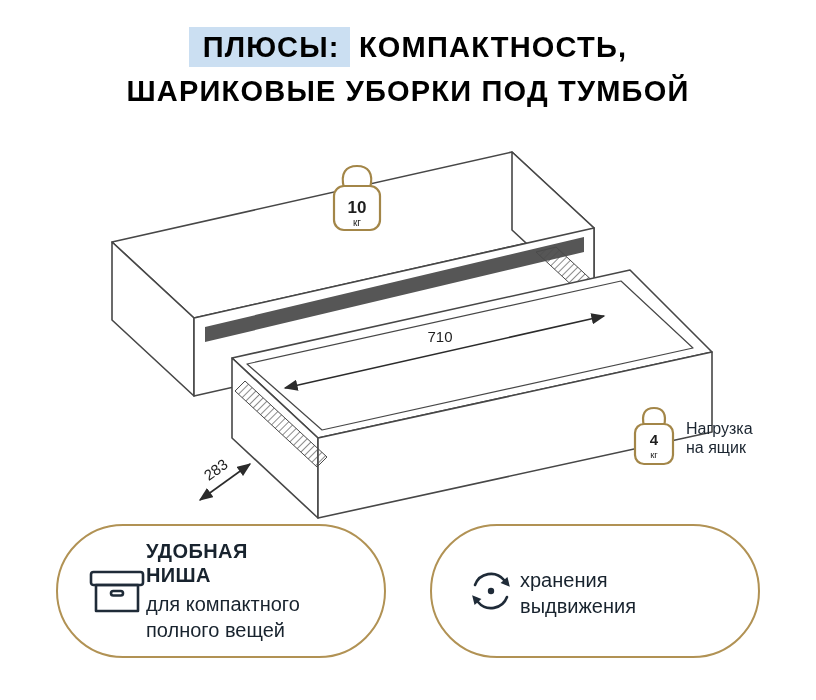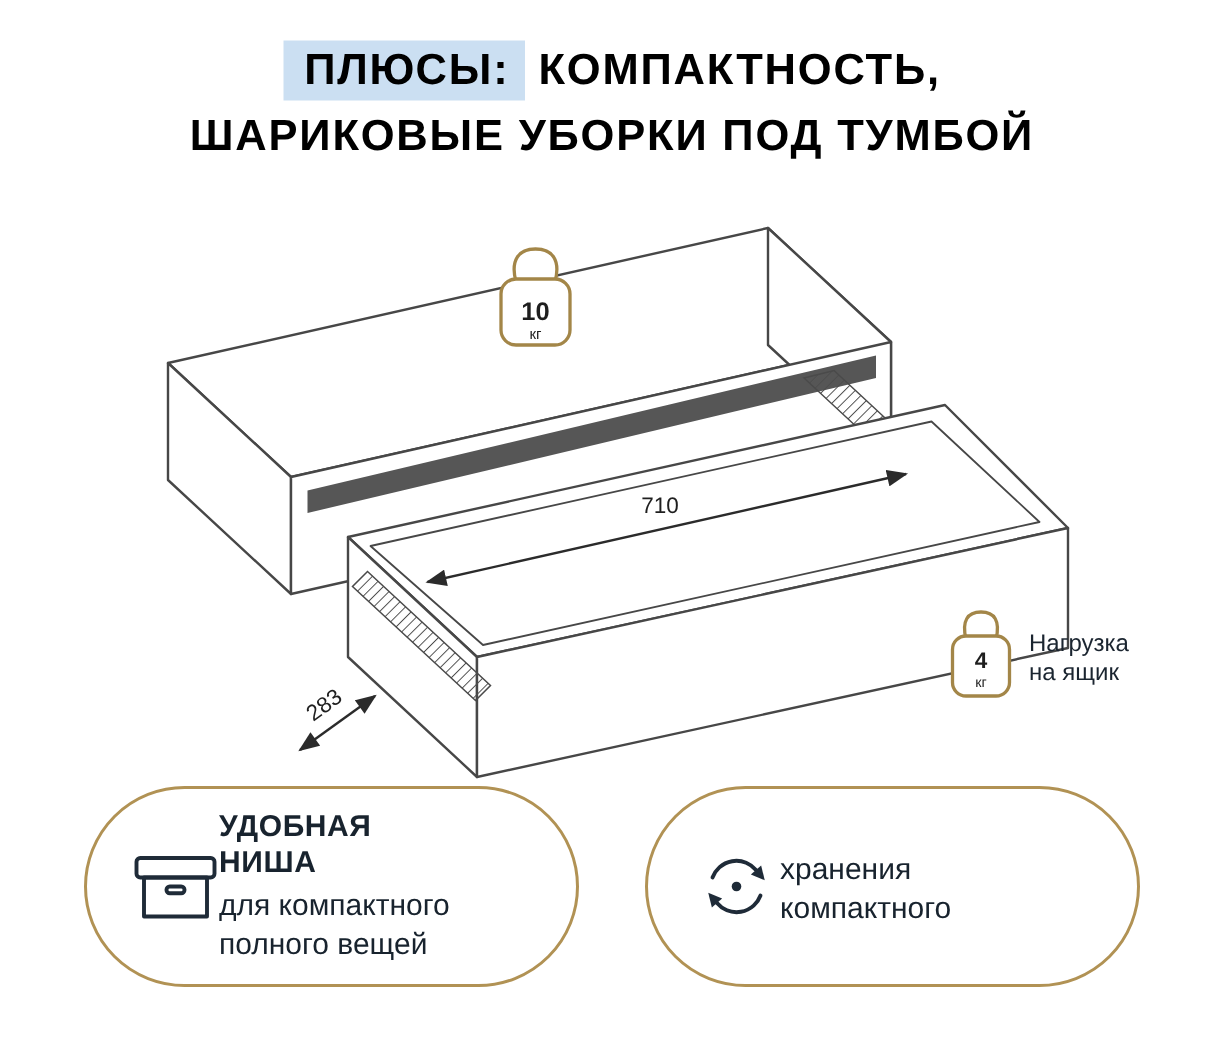--- a/index.html
+++ b/index.html
@@ -130,18 +130,18 @@
         <path d="M13 23 A17 17 0 0 1 42 18"></path>
         <path d="M45 35 A17 17 0 0 1 16 40"></path>
       </g>
       <path d="M0,-4.5 L9,0 L0,4.5 Z" fill="#1f2b38" transform="translate(42,18) rotate(49.5)"></path>
       <path d="M0,-4.5 L9,0 L0,4.5 Z" fill="#1f2b38" transform="translate(16,40) rotate(229.5)"></path>
       <circle cx="29" cy="29" r="3.2" fill="#1f2b38"></circle>
     </svg>
     <div class="card-text">
       <div class="card-sub">
         <div>хранения</div>
-        <div>компактного</div>
+        <div>выдвижения</div>
       </div>
     </div>
   </div>
 
 </div>
 
 </body></html>

